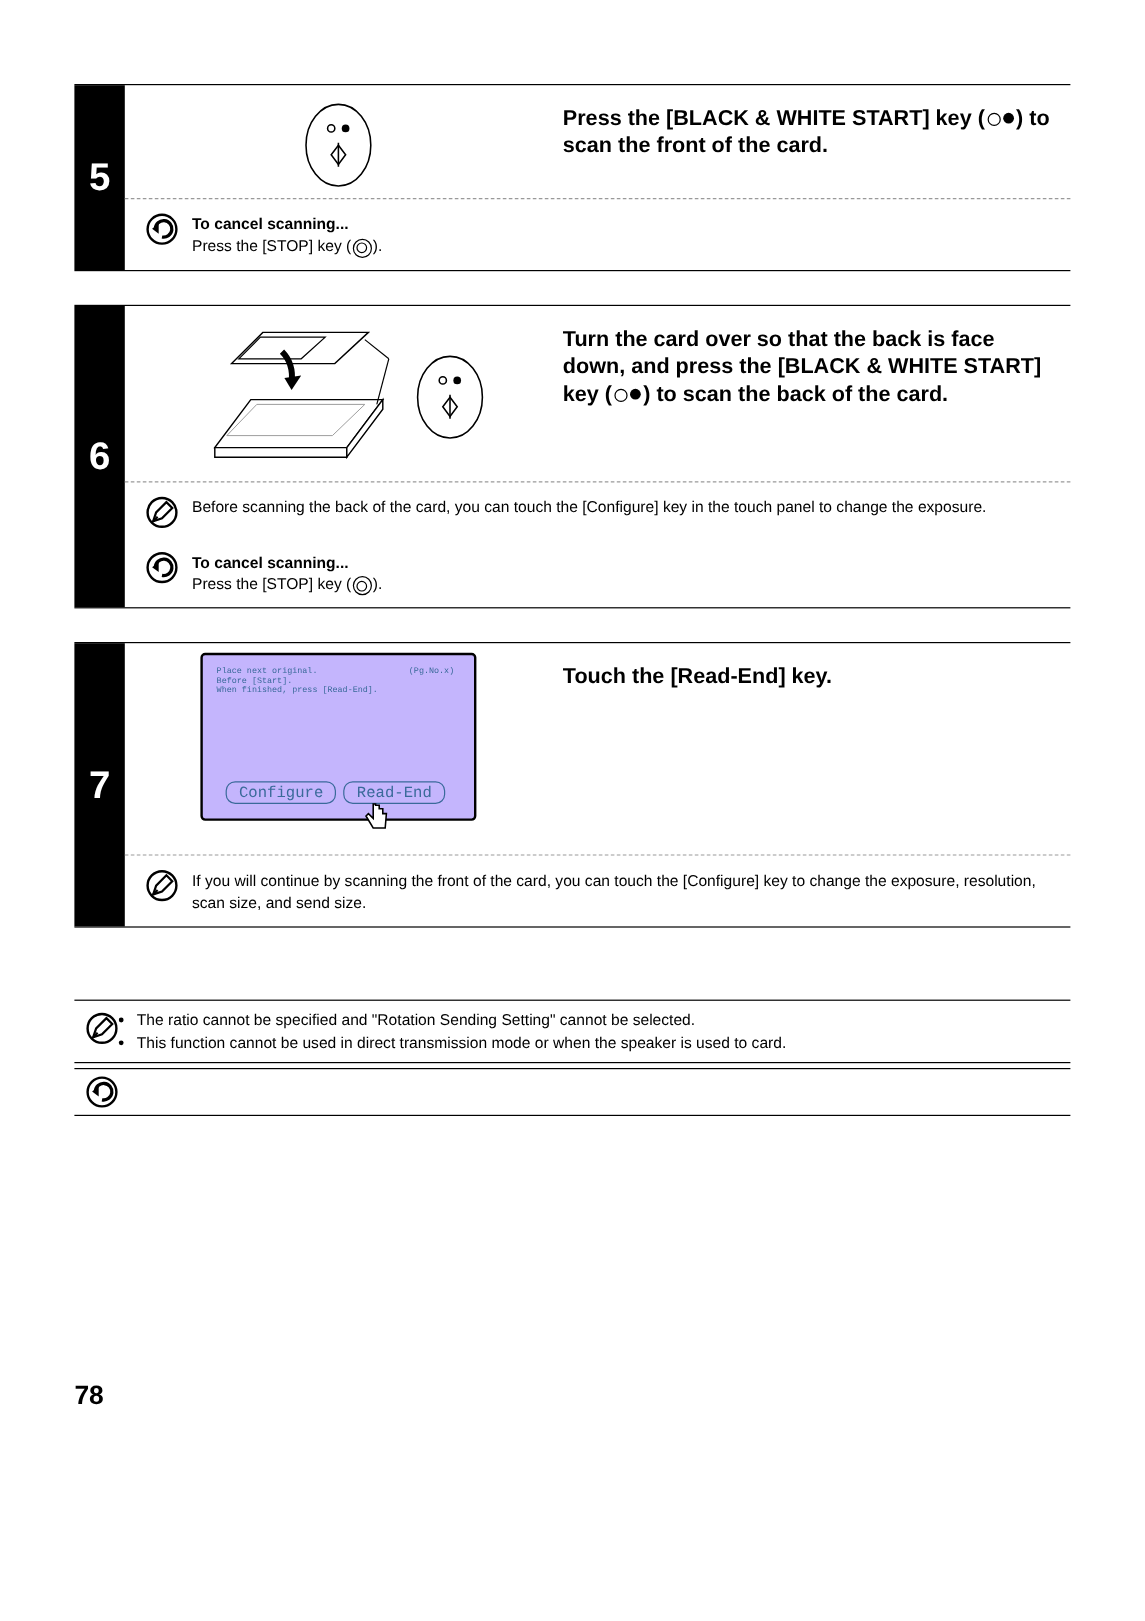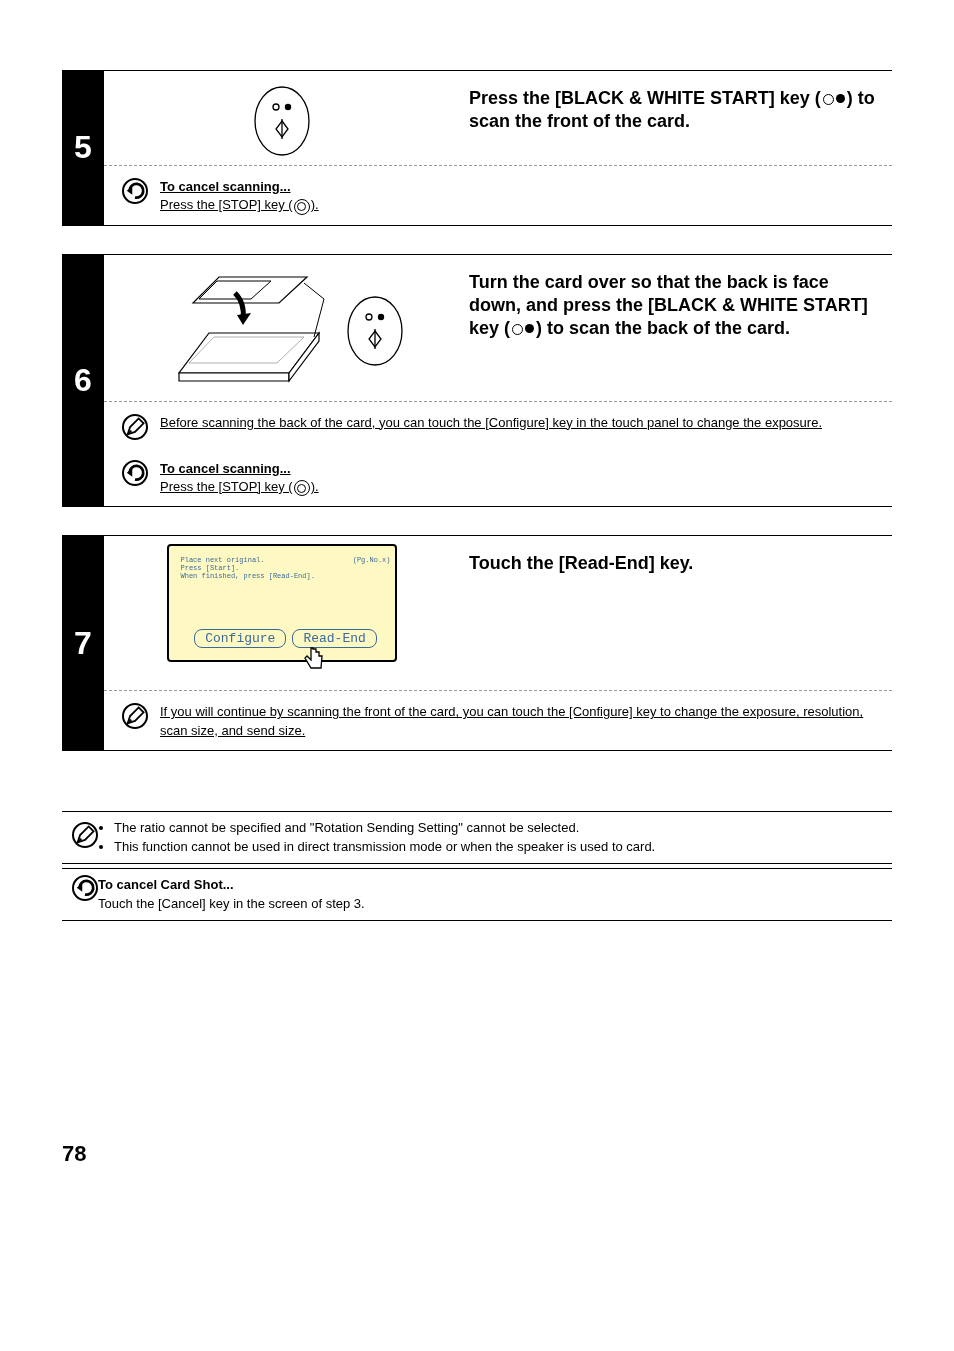--- a/index.html
+++ b/index.html
@@ -63,21 +63,20 @@
     border-top: 1px dashed #999;
     margin: 8px 0 8px 0;
   }
   .note-row {
     display: flex;
     align-items: flex-start;
     gap: 12px;
     padding: 4px 10px 10px 18px;
     font-size: 13px;
     line-height: 1.4;
-    text-decoration: underline;
   }
   .icon-circle {
     width: 22px;
     height: 22px;
     border: 2px solid #000;
     border-radius: 50%;
     display: flex;
     align-items: center;
     justify-content: center;
     flex-shrink: 0;
@@ -111,25 +110,25 @@
     align-items:center;justify-content:center;
     vertical-align:-2px;
     margin:0 1px;
   }
   .stop-glyph::after { content:""; width:7px; height:7px; background:#fff; border:1.3px solid #000; border-radius:50%; }
   .bw-glyph { display:inline-flex; gap:2px; vertical-align:-1px; margin:0 2px; }
   .bw-glyph .o { width:9px;height:9px;border:1.3px solid #000;border-radius:50%; }
   .bw-glyph .f { width:9px;height:9px;background:#000;border-radius:50%; }
   .touch-panel {
     width: 230px;
-    height: 118px;
+    height: 140px;
     border: 2px solid #000;
     border-radius: 4px;
-    background: #fef9c3;
-    padding: 10px 4px 6px 12px;
+    background: #c4b5fd;
+    padding: 10px 16px 6px 12px;
     font-family: "Courier New", monospace;
     font-size: 7px;
     color: #3a6a9a;
     position: relative;
     box-sizing: border-box;
     display:flex;flex-direction:column;
   }
   .tp-top { display:flex; justify-content:space-between; }
   .tp-buttons { display:flex; gap:6px; justify-content:center; margin-top:auto; margin-bottom:6px;}
   .tp-btn {
@@ -254,21 +253,21 @@
   <div class="step-block">
     <div class="step-num">7</div>
     <div class="step-body">
       <div class="step-top" style="padding-bottom:20px;">
         <div class="step-illus">
           <div class="touch-panel">
             <div class="tp-top">
               <span>Place next original.</span>
               <span>(Pg.No.x)</span>
             </div>
-            <div>Press [Start].</div>
+            <div>Before [Start].</div>
             <div>When finished, press [Read-End].</div>
             <div class="tp-buttons">
               <div class="tp-btn">Configure</div>
               <div class="tp-btn">Read-End</div>
             </div>
             <svg class="hand-cursor" width="26" height="30" viewBox="0 0 26 30">
               <path d="M10 4 L10 16 L6 12 L4 14 L10 24 L20 24 L21 12 L18 12 L18 8 L15 8 L15 5 L12 5 L12 4 Z" fill="#fff" stroke="#000" stroke-width="1.3"></path>
             </svg>
           </div>
         </div>
@@ -300,21 +299,17 @@
     </ul>
   </div>
 
   <div class="cancel-block">
     <div class="icon-circle">
       <svg class="undo-icon" viewBox="0 0 16 14">
           <path d="M4 7 A5 5 0 1 1 8 12" fill="none" stroke="#000" stroke-width="2"></path>
           <path d="M6 4 L2 7 L6 10 Z" fill="#000"></path>
         </svg>
     </div>
-    <div>
-      <div class="bold" style="font-weight:bold;">To cancel Card Shot...</div>
-      <div>Touch the [Cancel] key in the screen of step 3.</div>
-    </div>
   </div>
 
   <div class="page-number">78</div>
 
 </div>
 
 </body></html>

